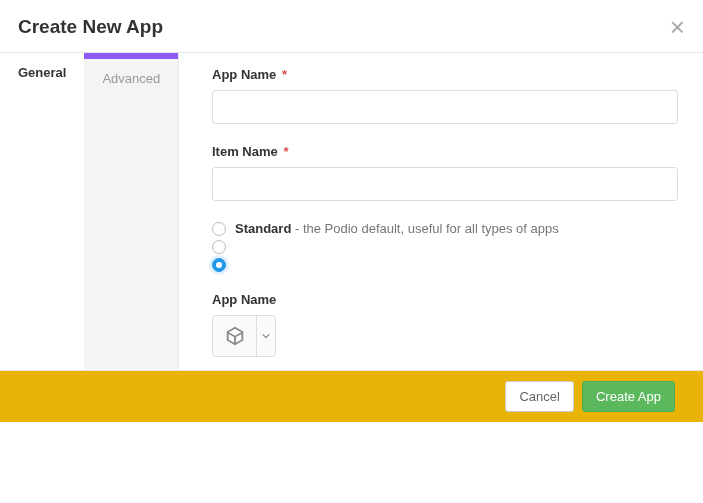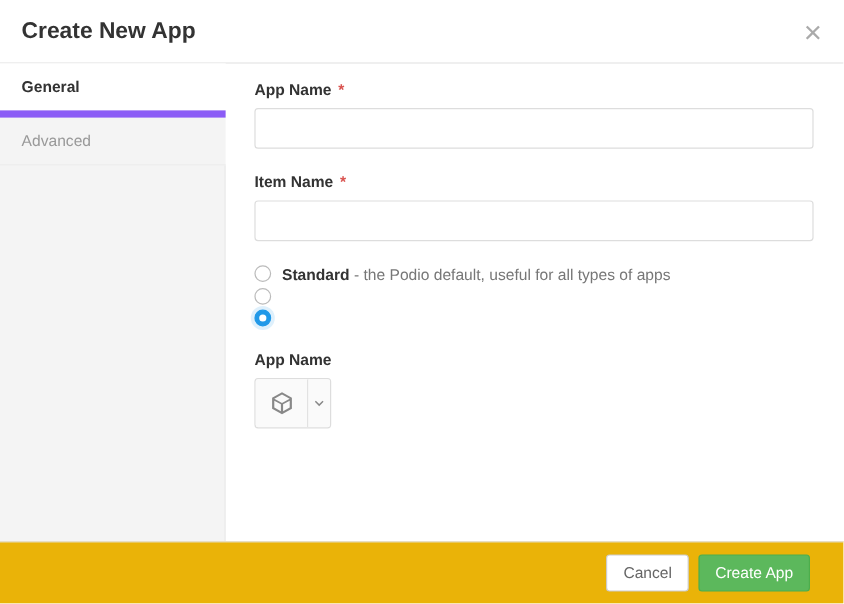--- a/index.html
+++ b/index.html
@@ -1,35 +1,35 @@
 <!DOCTYPE html>
 <html><head>
 <meta charset="utf-8">
 <style>
   * { box-sizing: border-box; }
   html, body { margin:0; padding:0; font-family: "Helvetica Neue", Helvetica, Arial, sans-serif; color:#333; background:#fff; }
-  .dialog { width:703px; height:503px; position:relative; border:0; }
+  .dialog { width:703px; height:422px; position:relative; border:0; }
   .header { display:flex; align-items:center; justify-content:space-between; padding:14px 18px 12px 18px; }
   .header h1 { font-size:19px; font-weight:700; color:#333; margin:0; }
   .close-btn { cursor:pointer; color:#aaa; font-size:26px; line-height:1; font-weight:300; }
   .divider { height:1px; background:#e5e5e5; width:100%; }
   .body { display:flex; height:398px; }
   .sidebar { width:188px; background:#fff; }
   .sidebar-item { padding:12px 18px; font-size:13px; color:#333; cursor:pointer; }
   .sidebar-item.active { font-weight:700; color:#333; background:#fff; }
   .sidebar-item.inactive { color:#999; background:#f4f4f4; border-top:6px solid #8b5cf6; border-bottom:1px solid #e9e9e9; }
   .sidebar-remainder { background:#f4f4f4; height:100%; border-right:1px solid #e9e9e9; }
-  .sidebar-wrap { display:flex; flex-direction:column; height:100%; }
+  .sidebar-wrap { display:flex; flex-direction:row; height:100%; }
   .main { flex:1; padding:14px 24px 10px 24px; overflow:auto; }
   .field { margin-bottom:20px; }
   .label { font-size:13px; font-weight:700; color:#333; margin-bottom:8px; }
   .req { color:#d9534f; font-weight:700; margin-left:2px; }
   .text-input { width:100%; max-width:466px; height:34px; border:1px solid #ddd; border-radius:3px; padding:6px 10px; font-size:13px; background:#fff; }
   .radio-group { margin-top:4px; }
-  .radio-row { display:flex; align-items:flex-start; font-size:13px; color:#666; margin-bottom:4px; cursor:pointer; }
+  .radio-row { display:flex; align-items:center; font-size:13px; color:#666; margin-bottom:4px; cursor:pointer; }
   .radio { width:14px; height:14px; border-radius:50%; border:1.5px solid #bbb; margin-right:9px; position:relative; flex-shrink:0; }
   .radio.checked { border-color:#2199e8; background:#2199e8; box-shadow: 0 0 0 3px rgba(33,153,232,0.15); }
   .radio.checked::after { content:""; position:absolute; width:6px; height:6px; background:#fff; border-radius:50%; top:50%; left:50%; transform:translate(-50%,-50%); }
   .radio-label strong { color:#333; font-weight:700; }
   .radio-label { color:#777; }
   .icon-picker { display:inline-flex; border:1px solid #ddd; border-radius:3px; overflow:hidden; }
   .icon-preview { width:44px; height:40px; display:flex; align-items:center; justify-content:center; background:#fafafa; border-right:1px solid #ddd; }
   .icon-caret { width:18px; height:40px; display:flex; align-items:center; justify-content:center; background:#fafafa; cursor:pointer; }
   .caret-svg { width:8px; height:8px; }
   .footer { position:absolute; bottom:0; left:0; right:0; border-top:1px solid #e5e5e5; padding:10px 28px; display:flex; justify-content:flex-end; gap:8px; background:#eab308; }

